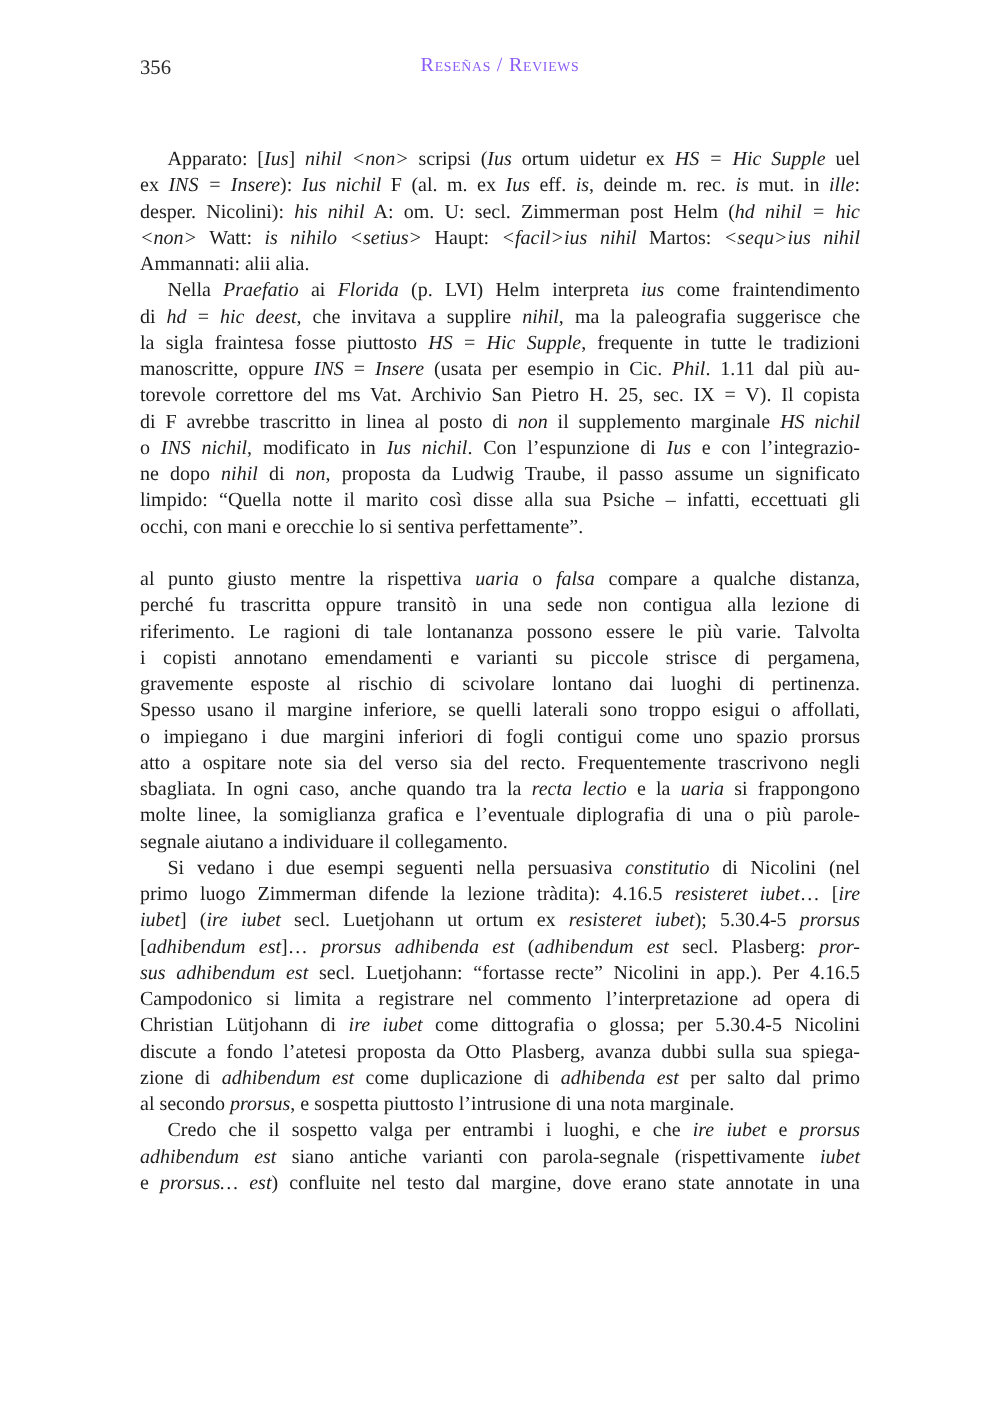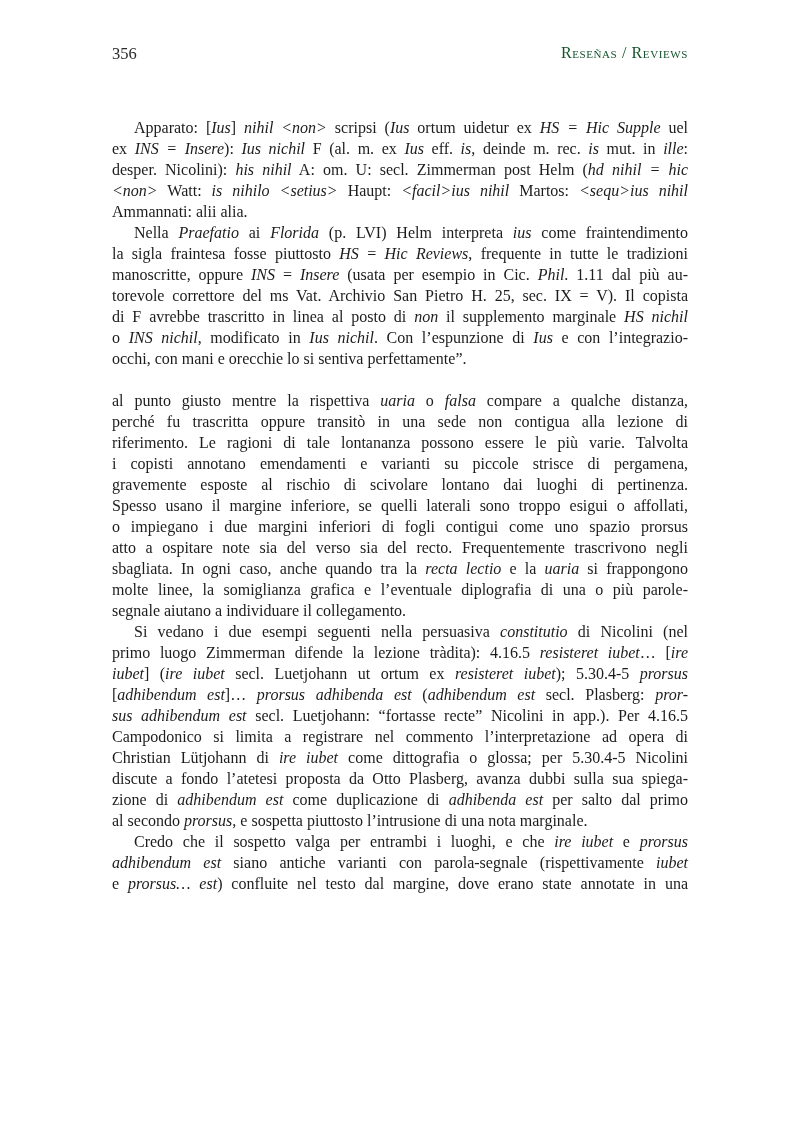--- a/index.html
+++ b/index.html
@@ -20,25 +20,25 @@
     height: 22px;
   }
   .page-number {
     position: absolute;
     left: 0;
     top: 0;
     font-size: 16.5px;
     color: #2a2a2a;
   }
   .running-head {
-    text-align: right;
+    text-align: center;
     font-variant: small-caps;
     font-size: 16px;
     letter-spacing: 0.6px;
-    color: #14532d;
+    color: #8b5cf6;
   }
   .page-body {
     position: absolute;
     top: 117px;
     left: 112px;
     width: 576px;
     font-size: 16px;
     line-height: 21px;
   }
   .para { margin: 0; }
@@ -73,25 +73,28 @@
   <div class="page-body">
       <div class="para">
         <div class="line indent">Apparato: [<i>Ius</i>] <i>nihil &lt;non&gt;</i> scripsi (<i>Ius</i> ortum uidetur ex <i>HS = Hic Supple</i> uel</div>
         <div class="line">ex <i>INS = Insere</i>): <i>Ius nichil</i> F (al. m. ex <i>Ius</i> eff. <i>is</i>, deinde m. rec. <i>is</i> mut. in <i>ille</i>:</div>
         <div class="line">desper. Nicolini): <i>his nihil</i> A: om. U: secl. Zimmerman post Helm (<i>hd nihil = hic</i></div>
         <div class="line"><i>&lt;non&gt;</i> Watt: <i>is nihilo &lt;setius&gt;</i> Haupt: <i>&lt;facil&gt;ius nihil</i> Martos: <i>&lt;sequ&gt;ius nihil</i></div>
         <div class="line last">Ammannati: alii alia.</div>
       </div>
       <div class="para">
         <div class="line indent">Nella <i>Praefatio</i> ai <i>Florida</i> (p. LVI) Helm interpreta <i>ius</i> come fraintendimento</div>
-        <div class="line">la sigla fraintesa fosse piuttosto <i>HS</i> = <i>Hic Reviews</i>, frequente in tutte le tradizioni</div>
+        <div class="line">di <i>hd</i> = <i>hic deest</i>, che invitava a supplire <i>nihil</i>, ma la paleografia suggerisce che</div>
+        <div class="line">la sigla fraintesa fosse piuttosto <i>HS</i> = <i>Hic Supple</i>, frequente in tutte le tradizioni</div>
         <div class="line">manoscritte, oppure <i>INS</i> = <i>Insere</i> (usata per esempio in Cic. <i>Phil</i>. 1.11 dal più au-</div>
         <div class="line">torevole correttore del ms Vat. Archivio San Pietro H. 25, sec. IX = V). Il copista</div>
         <div class="line">di F avrebbe trascritto in linea al posto di <i>non</i> il supplemento marginale <i>HS nichil</i></div>
         <div class="line">o <i>INS nichil</i>, modificato in <i>Ius nichil</i>. Con l’espunzione di <i>Ius</i> e con l’integrazio-</div>
+        <div class="line">ne dopo <i>nihil</i> di <i>non</i>, proposta da Ludwig Traube, il passo assume un significato</div>
+        <div class="line">limpido: “Quella notte il marito così disse alla sua Psiche – infatti, eccettuati gli</div>
         <div class="line last">occhi, con mani e orecchie lo si sentiva perfettamente”.</div>
       </div>
       <div class="para gap">
         <div class="line">al punto giusto mentre la rispettiva <i>uaria</i> o <i>falsa</i> compare a qualche distanza,</div>
         <div class="line">perché fu trascritta oppure transitò in una sede non contigua alla lezione di</div>
         <div class="line">riferimento. Le ragioni di tale lontananza possono essere le più varie. Talvolta</div>
         <div class="line">i copisti annotano emendamenti e varianti su piccole strisce di pergamena,</div>
         <div class="line">gravemente esposte al rischio di scivolare lontano dai luoghi di pertinenza.</div>
         <div class="line">Spesso usano il margine inferiore, se quelli laterali sono troppo esigui o affollati,</div>
         <div class="line">o impiegano i due margini inferiori di fogli contigui come uno spazio prorsus</div>

